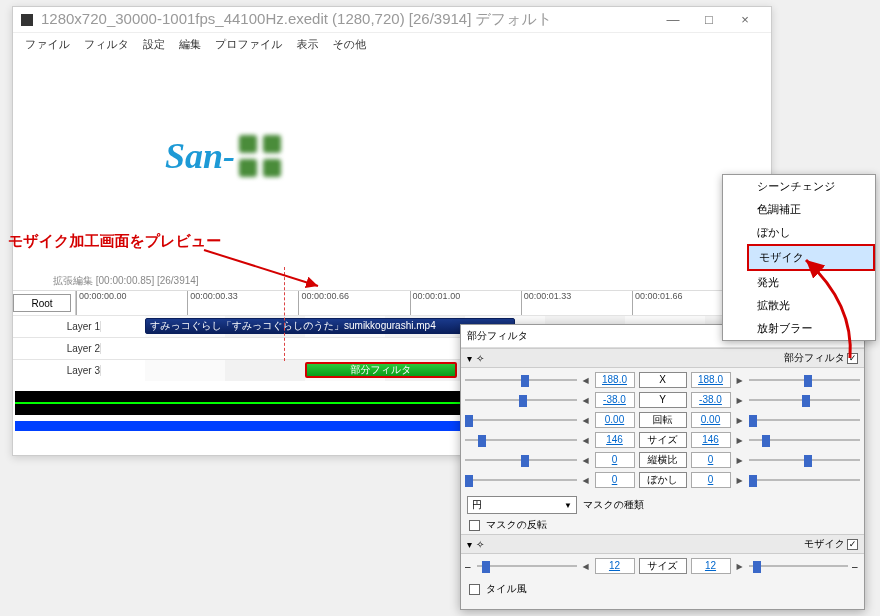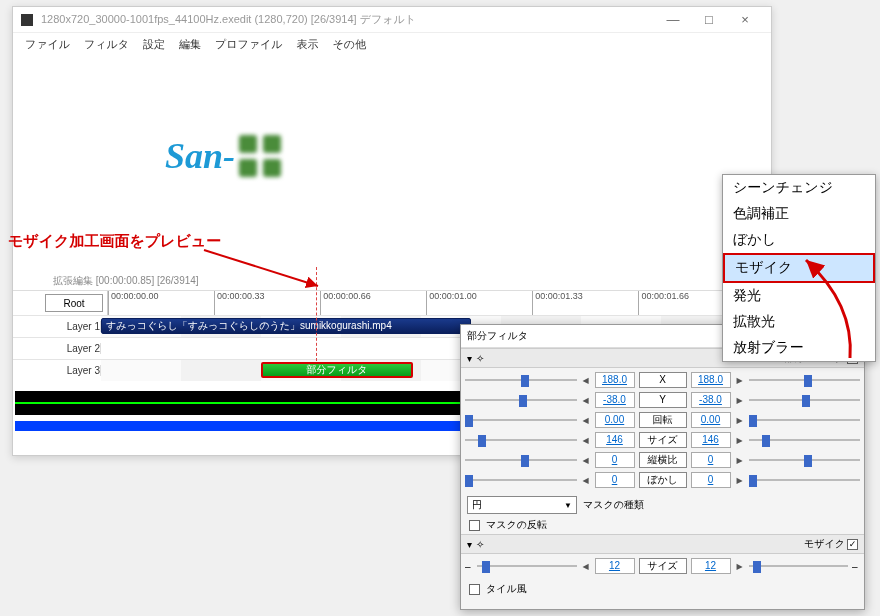--- a/index.html
+++ b/index.html
@@ -1,47 +1,47 @@
 <!DOCTYPE html>
 <html><head>
 <meta charset="utf-8">
 <style>
 * { box-sizing: border-box; margin: 0; padding: 0; font-family: "Meiryo", "Yu Gothic", sans-serif; }
 body { background: #f0f0f0; width: 880px; height: 616px; overflow: hidden; position: relative; font-size: 11px; }
 
 .main-window { position: absolute; left: 12px; top: 6px; width: 760px; height: 450px; background: #fff; border: 1px solid #ccc; box-shadow: 0 2px 8px rgba(0,0,0,.15); }
 .titlebar { display: flex; align-items: center; height: 26px; padding: 0 8px; background: #fff; border-bottom: 1px solid #eee; }
 .titlebar .appicon { width: 12px; height: 12px; background: #333; margin-right: 8px; }
-.titlebar .title { color: #999; font-size: 11px; flex: 1; }
+.titlebar .title { color: #999; font-size: 15px; flex: 1; }
 .winbtn { width: 36px; height: 24px; display: flex; align-items: center; justify-content: center; color: #666; font-size: 13px; }
 
 .menubar { display: flex; gap: 2px; padding: 2px 6px; color: #333; font-size: 11px; }
 .menubar span { padding: 2px 6px; }
 
 .preview { position: relative; height: 200px; background: #fff; display: flex; align-items: center; justify-content: flex-start; }
 .preview-inner { width: 420px; height: 180px; background: #fff; display: flex; align-items: center; justify-content: center; font-size: 36px; font-weight: bold; font-style: italic; }
 .sanx-text { color: #1d9ad6; font-family: "Comic Sans MS", cursive; }
 .clover { display: inline-block; width: 42px; height: 42px; margin-left: 4px; position: relative; }
 .clover span { position: absolute; width: 18px; height: 18px; background: #4a8c3a; border-radius: 3px; filter: blur(2px); }
 .clover span:nth-child(1){ left:0; top:0; }
 .clover span:nth-child(2){ right:0; top:0; }
 .clover span:nth-child(3){ left:0; bottom:0; }
 .clover span:nth-child(4){ right:0; bottom:0; }
 
 .callout { position: absolute; left: 8px; top: 232px; color: #d40000; font-size: 15px; font-weight: bold; z-index: 5; }
 
 .timeline { margin-top: 10px; }
 .tl-head { margin-left: 32px; color: #888; font-size: 10px; padding: 2px 0 2px 8px; margin-top: 16px; }
 .tl-ctrl { display: flex; align-items: center; gap: 4px; border-top: 1px solid #ddd; }
-.tl-rootbtn { width: 58px; height: 18px; margin-left: 32px; background: #fff; border: 1px solid #999; font-size: 10px; display:flex;align-items:center;justify-content:center; }
+.tl-rootbtn { width: 58px; height: 18px; background: #fff; border: 1px solid #999; font-size: 10px; display:flex;align-items:center;justify-content:center; }
 .tl-ruler { flex: 1; height: 24px; border-left: 1px solid #ccc; position: relative; font-size: 9px; color: #555; }
 .tl-ruler .tick { position: absolute; top: 0; height: 100%; border-left: 1px solid #aaa; padding-left: 2px; }
 .tl-layerrow { display: flex; align-items: center; height: 22px; border-top: 1px solid #e4e4e4; }
 .tl-layerlabel { width: 88px; padding-left: 6px; font-size: 10px; color: #333; border-right: 1px solid #ddd; background:#fff;text-align:right; }
-.tl-lane { flex: 1; height: 100%; position: relative; background: repeating-linear-gradient(90deg,#fafafa 0,#fafafa 80px,#f2f2f2 80px,#f2f2f2 160px); }
+.tl-lane { flex: 1; height: 100%; position: relative; background: repeating-linear-gradient(90deg,#fafafa 0,#fafafa 80px,#f2f2f2 80px,#f2f2f2 160px); margin-left: 44px; }
 .clip { position: absolute; top: 2px; height: 16px; border-radius: 2px; color: #fff; font-size: 10px; display:flex; align-items:center; padding:0 4px; overflow:hidden; white-space:nowrap; }
 .clip.video { left: 0; width: 370px; background: linear-gradient(#1a3a8c,#0a1f5c); border:1px solid #0a1f5c; }
 .clip.audio { left: 0; width: 370px; background: linear-gradient(#7a1a1a,#4a0a0a); border:1px solid #3a0a0a; }
 .clip.filter { left: 160px; width: 152px; background: linear-gradient(#2ac83a,#0a9c1a); border: 2px solid #d40000; text-align:center; justify-content:center; }
 .playhead { position: absolute; left: 208px; top: -24px; height: 94px; width: 1px; border-left: 1px dashed #d44; z-index:3; }
 
 .wave { margin: 10px 2px 0; background: #000; height: 24px; position: relative; }
 .wave::before { content:''; position:absolute; left:0; right:0; top:11px; height:2px; background: linear-gradient(90deg, #0f0 0%, #0f0 100%); }
 .bluebar { margin: 6px 2px 0; height: 10px; background: #0040ff; }
 
@@ -69,21 +69,21 @@
 .slider .thumb { position:absolute; top:3px; width:8px; height:12px; background:#3a68c8; }
 .valbox { width: 40px; height: 16px; border:1px solid #aaa; background:#fff; text-align:center; color:#06c; text-decoration:underline; font-size:10px; line-height:14px; }
 .labelbtn { width: 48px; height:16px; border:1px solid #888; background:#fff; text-align:center; font-size:10px; line-height:14px; }
 .tri { width:10px; font-size:8px; color:#555; text-align:center; }
 
 .maskrow { display:flex; align-items:center; gap:6px; padding:2px 6px; }
 .combo { width:110px; height:18px; border:1px solid #888; background:#fff; display:flex; align-items:center; padding:0 4px; }
 .combo .dd { margin-left:auto; font-size:8px; }
 
 
-.dropdown { position: absolute; right: 4px; top: 174px; width: 154px; background:#fff; border:1px solid #999; box-shadow:0 2px 8px rgba(0,0,0,.3); z-index:20; font-size:14px; }
+.dropdown { position: absolute; right: 4px; top: 174px; width: 154px; background:#fff; border:1px solid #999; box-shadow:0 2px 8px rgba(0,0,0,.3); z-index:20; font-size:11px;padding-left:24px; }
 .dropdown .mi { padding: 4px 10px; }
 .dropdown .mi.sel { border:2px solid #d40000; background:#cde6ff; }
 
 
 .arrow { position:absolute; z-index:30; pointer-events:none; }
 </style>
 </head>
 <body>
 
 <div class="main-window">

